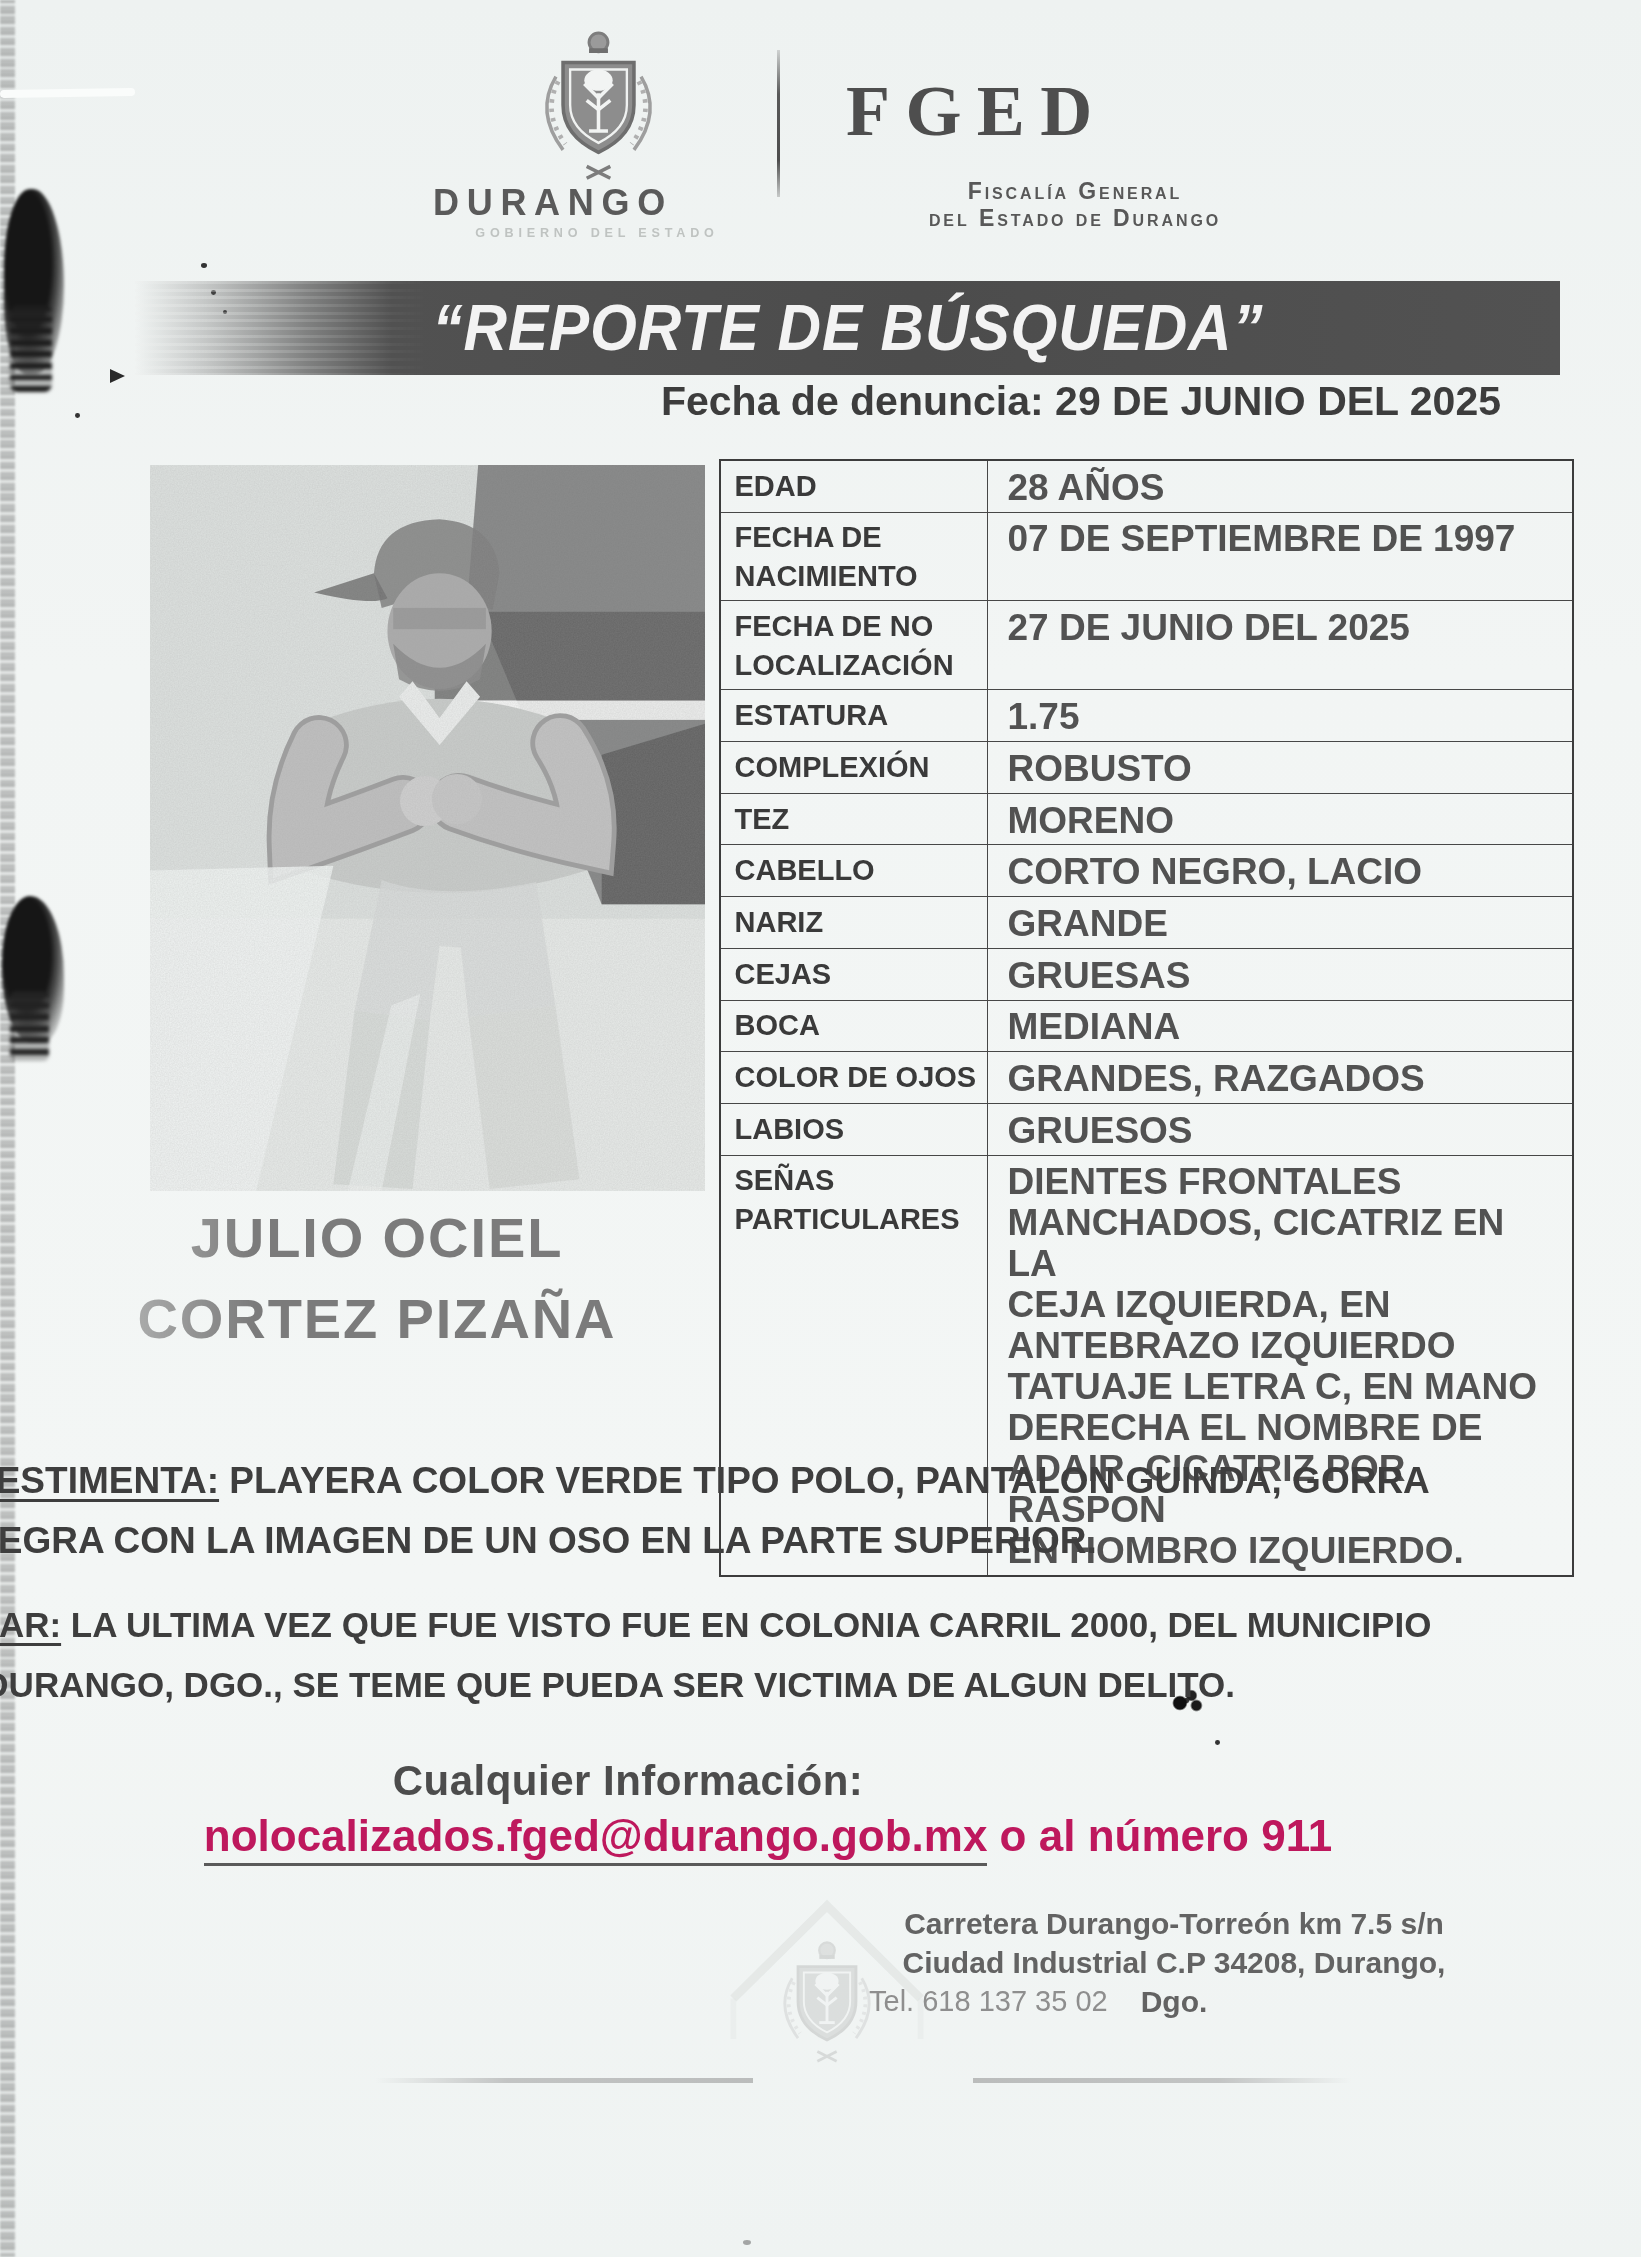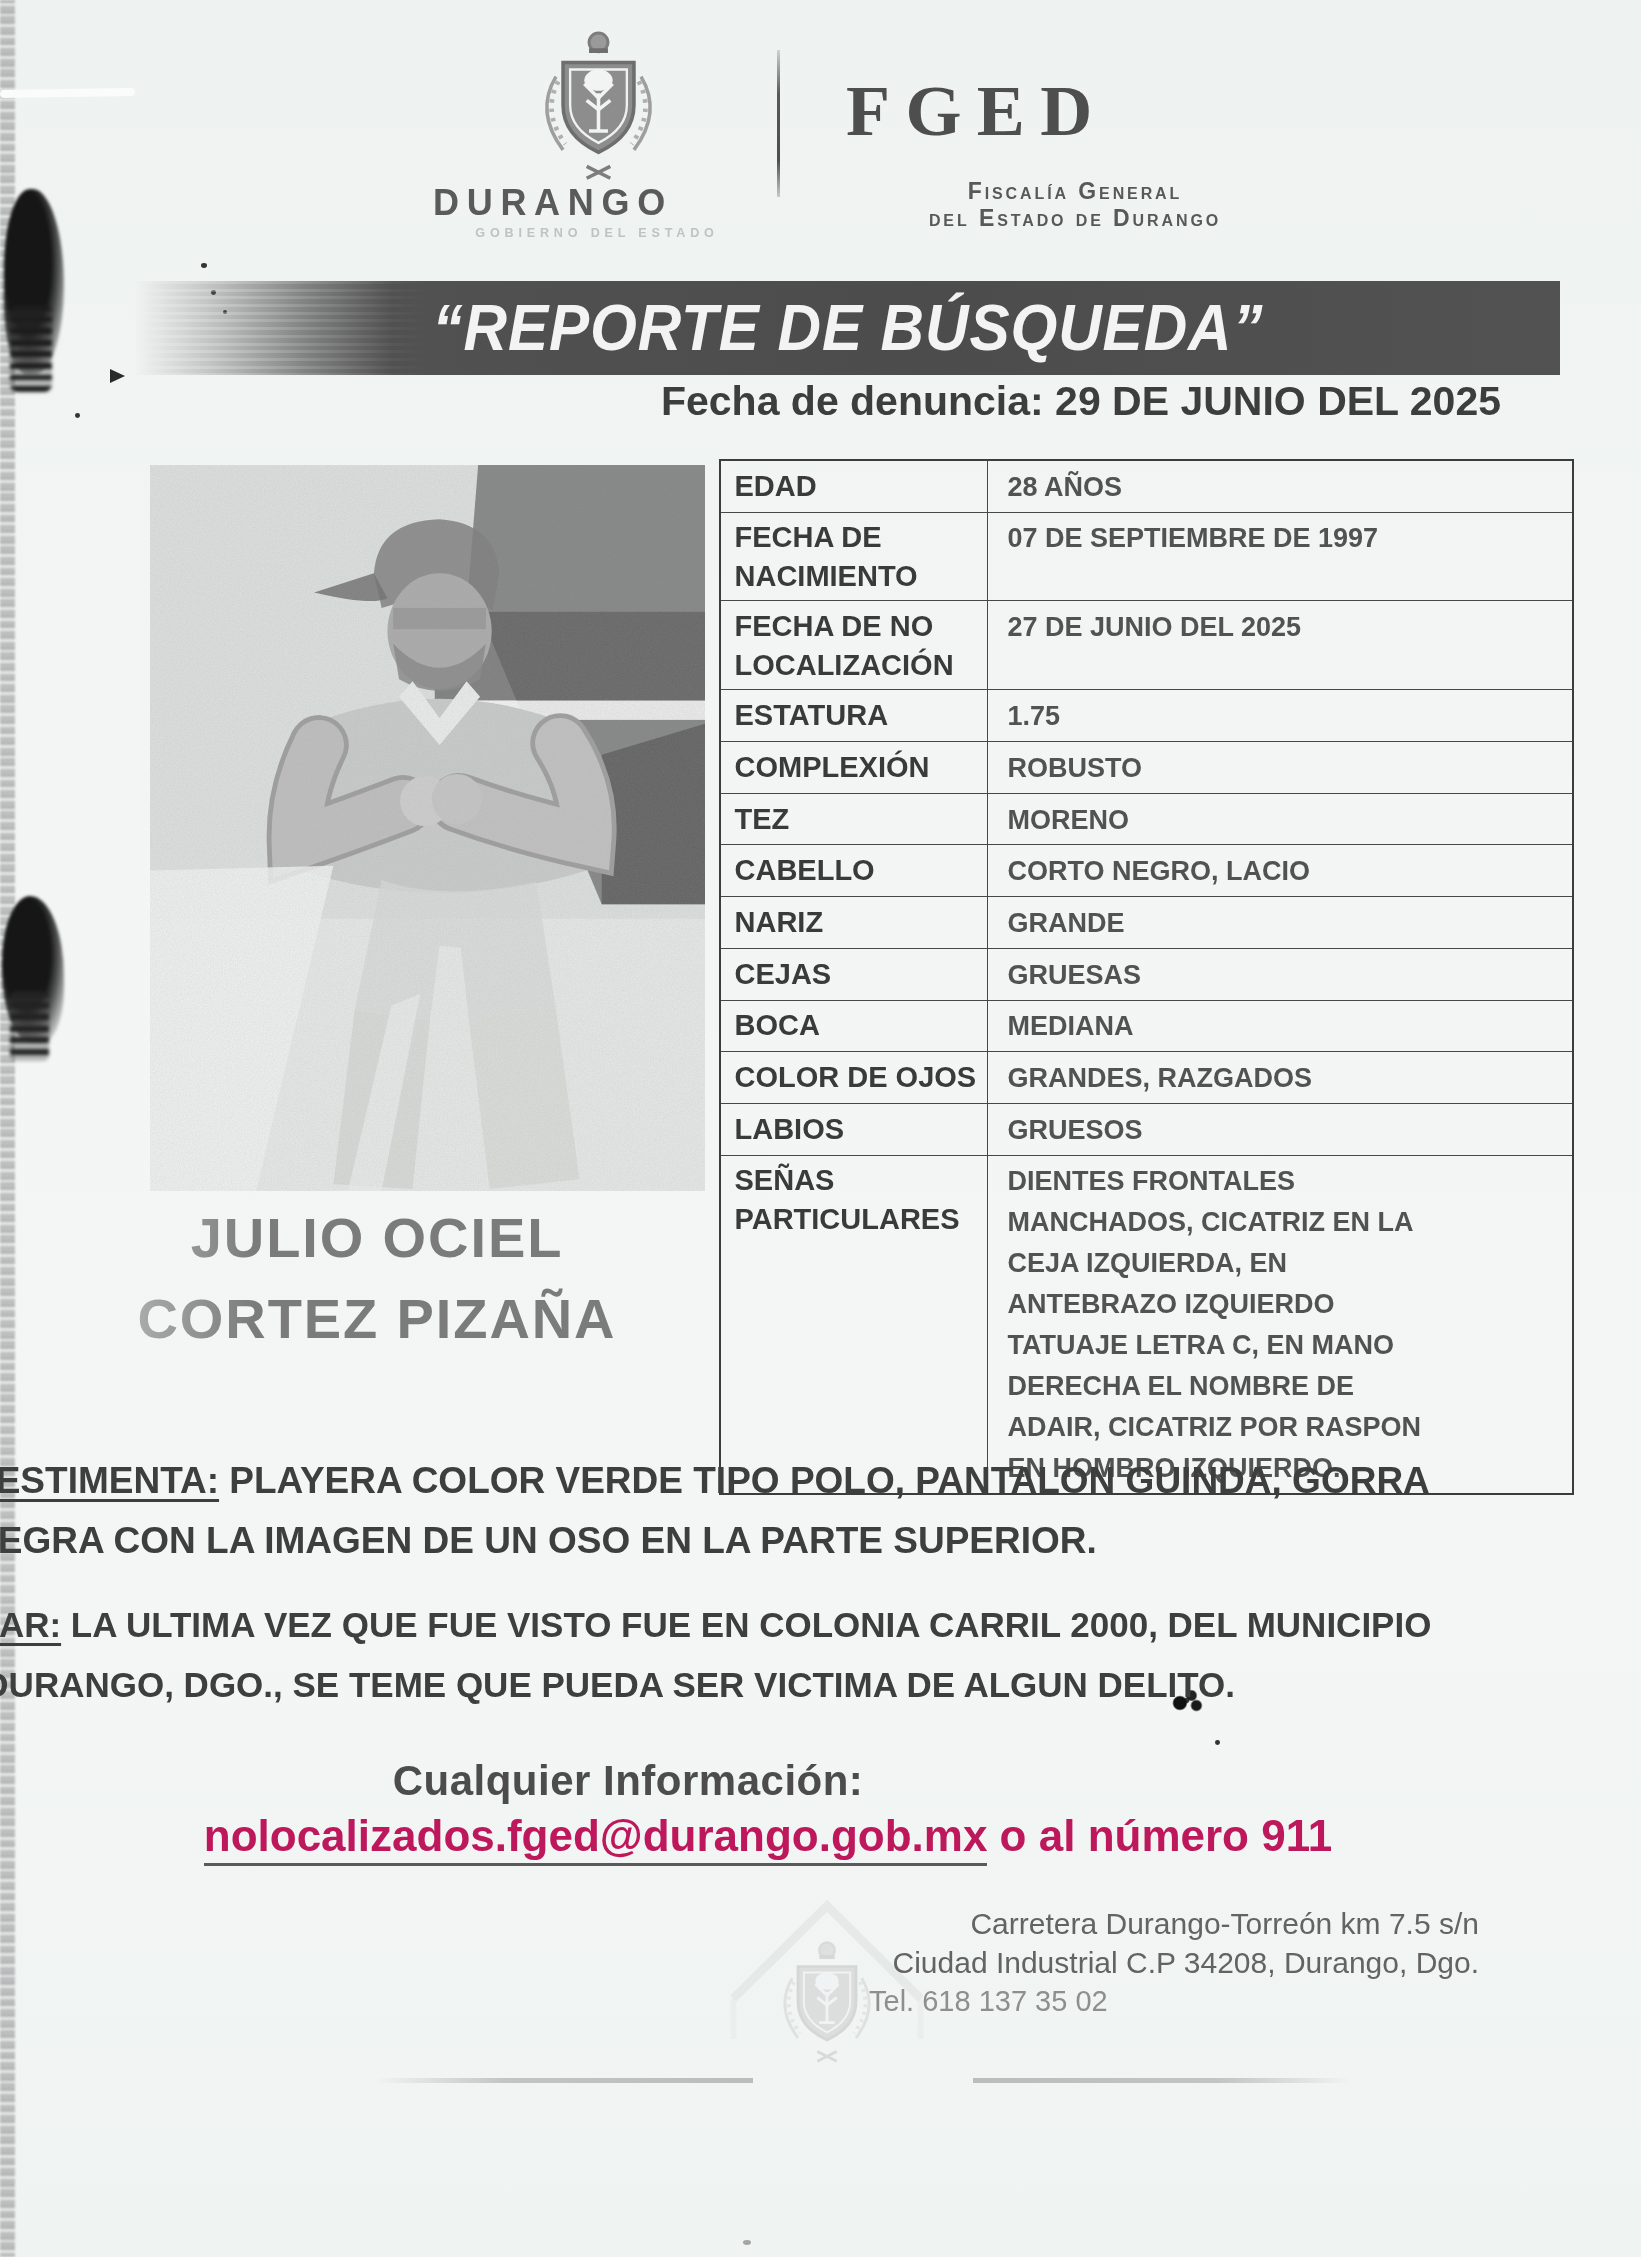--- a/index.html
+++ b/index.html
@@ -56,21 +56,21 @@
     letter-spacing:1px;transform:scaleX(.94);white-space:nowrap;}
   .report-date{top:378px;left:618px;width:883px;text-align:right;color:#3d3d3d;
     font-size:41px;font-weight:bold;white-space:nowrap;}
 
   
   .details-table{left:719px;top:459px;width:855px;border-collapse:collapse;
     border:2.9px solid #3c3c3c;table-layout:fixed;}
   .details-table td{border:1.9px solid #474747;vertical-align:top;
     padding:5.8px 9.7px 3.9px 13.5px;font-weight:bold;}
   .details-table td.lbl{width:243px;color:#3a3a3a;font-size:29px;line-height:39px;}
-  .details-table td.val{color:#525252;font-size:27px;line-height:41px;white-space:pre-line;padding-left:19.3px;}
+  .details-table td.val{color:#525252;font-size:37px;line-height:41px;white-space:pre-line;padding-left:19.3px;}
   .details-table tr:nth-child(1){height:50px}
   .details-table tr:nth-child(2){height:42px}
   .details-table tr:nth-child(3){height:89px}
   .details-table tr:nth-child(4){height:41px}
   .details-table tr:nth-child(5){height:46px}
   .details-table tr:nth-child(6){height:43px}
   .details-table tr:nth-child(7){height:42px}
   .details-table tr:nth-child(8){height:43px}
   .details-table tr:nth-child(9){height:43px}
   .details-table tr:nth-child(10){height:42px}
@@ -96,22 +96,22 @@
     font-size:42px;font-weight:bold;color:#4c4c4c;letter-spacing:0.5px;}
   .contact-line{left:92px;top:1811px;width:1352px;text-align:center;
     font-size:44px;font-weight:bold;color:#be185d;white-space:nowrap;}
   .contact-line .email{border-bottom:3.9px solid #5a5a5a;padding-bottom:2.9px;}
 
   
   .watermark{left:716px;top:1894px;width:222px;height:208px;opacity:.5;}
   .orn-line{top:2078px;height:4.8px;opacity:.55;}
   .orn-left{left:375px;width:378px;background:linear-gradient(90deg,transparent,#9d9d9d 35%,#8f8f8f);}
   .orn-right{left:973px;width:378px;background:linear-gradient(90deg,#8f8f8f,#9d9d9d 65%,transparent);}
-  .footer-address{top:1904px;left:869px;width:610px;text-align:right;
-    font-size:30px;font-weight:normal;color:#636363;line-height:39px;}
+  .footer-address{top:1904px;left:869px;width:610px;text-align:center;
+    font-size:30px;font-weight:bold;color:#636363;line-height:39px;}
   .footer-phone{top:1985px;left:869px;width:637px;text-align:left;
     font-size:29px;color:#8e8e8e;}
 </style>
 </head>
 <body>
 
 <svg width="0" height="0" style="position:absolute">
   <defs>
     <symbol id="crest" viewBox="0 0 120 132">
       <g fill="none" stroke="#8a8a8a" stroke-width="2.5">

